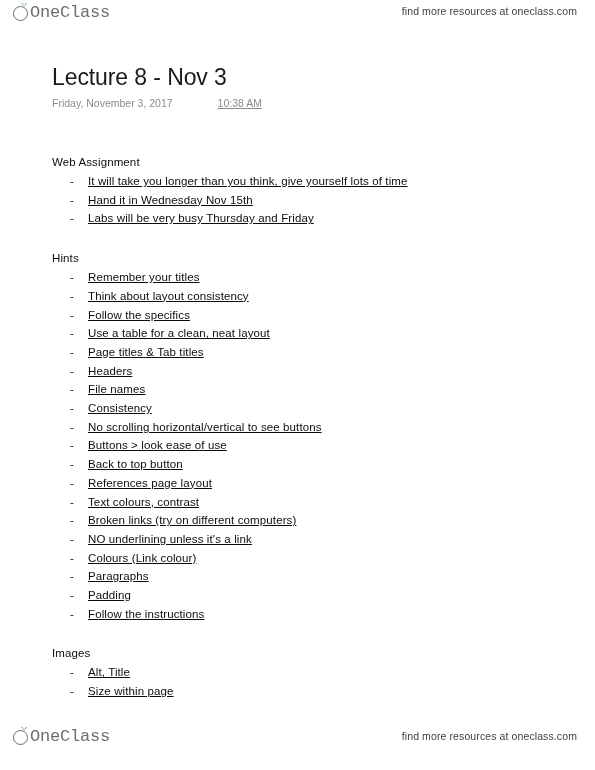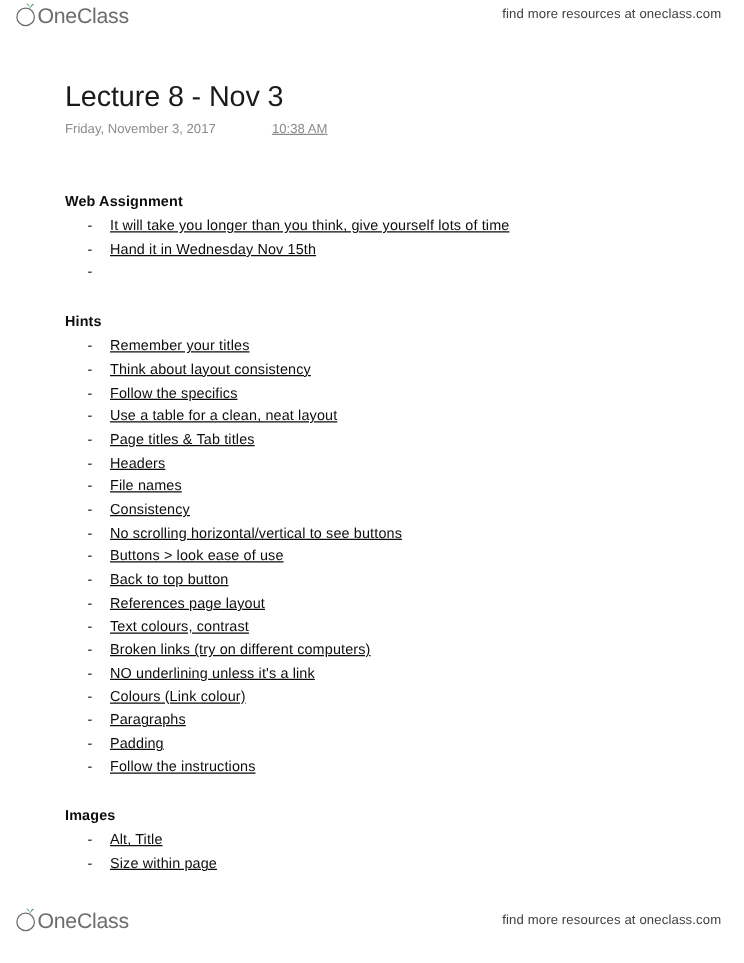--- a/index.html
+++ b/index.html
@@ -48,21 +48,21 @@
     box-sizing: border-box;
   }
   .brand-leaf {
     position: absolute;
     left: 7px;
     top: 0px;
     width: 8px;
     height: 7px;
   }
   .brand-word {
-    font-family: Liberation Sans, sans-serif;
+    font-family: Liberation Mono, monospace;
     font-size: 17px;
     font-weight: 400;
     color: #6d6d6d;
     letter-spacing: -0.2px;
     line-height: 21px;
     margin-left: -1px;
   }
   .header-tagline {
     position: absolute;
     right: 18px;
@@ -115,21 +115,21 @@
   }
   .section {
     margin: 0;
     padding: 0;
   }
   .section + .section {
     margin-top: 21px;
   }
   .section-heading {
     font-size: 11.5px;
-    font-weight: bold;
+    font-weight: normal;
     color: #0d0d0d;
     margin-left: 52px;
     line-height: 19px;
     letter-spacing: 0.01em;
   }
   .bullets {
     list-style: none;
     margin: 0;
     padding: 0;
   }
@@ -218,20 +218,21 @@
           <li class="bullet">
             <span class="bullet-dash">-</span>
             <span class="bullet-text">It will take you longer than you think, give yourself lots of time</span>
           </li>
           <li class="bullet">
             <span class="bullet-dash">-</span>
             <span class="bullet-text">Hand it in Wednesday Nov 15th</span>
           </li>
           <li class="bullet">
             <span class="bullet-dash">-</span>
+            <span class="bullet-text">Labs will be very busy Thursday and Friday</span>
           </li>
         </ul>
       </div>
       <div class="section">
         <div class="section-heading">Hints</div>
         <ul class="bullets">
           <li class="bullet">
             <span class="bullet-dash">-</span>
             <span class="bullet-text">Remember your titles</span>
           </li>

